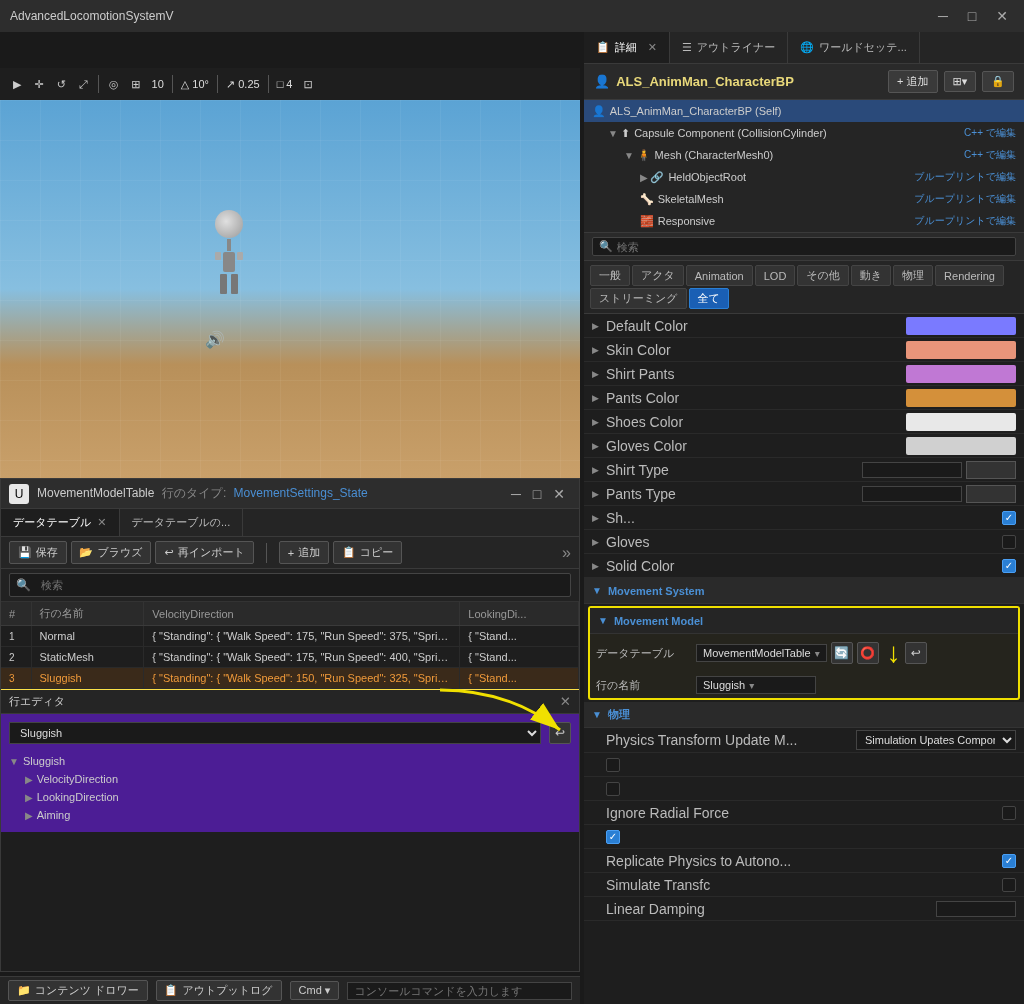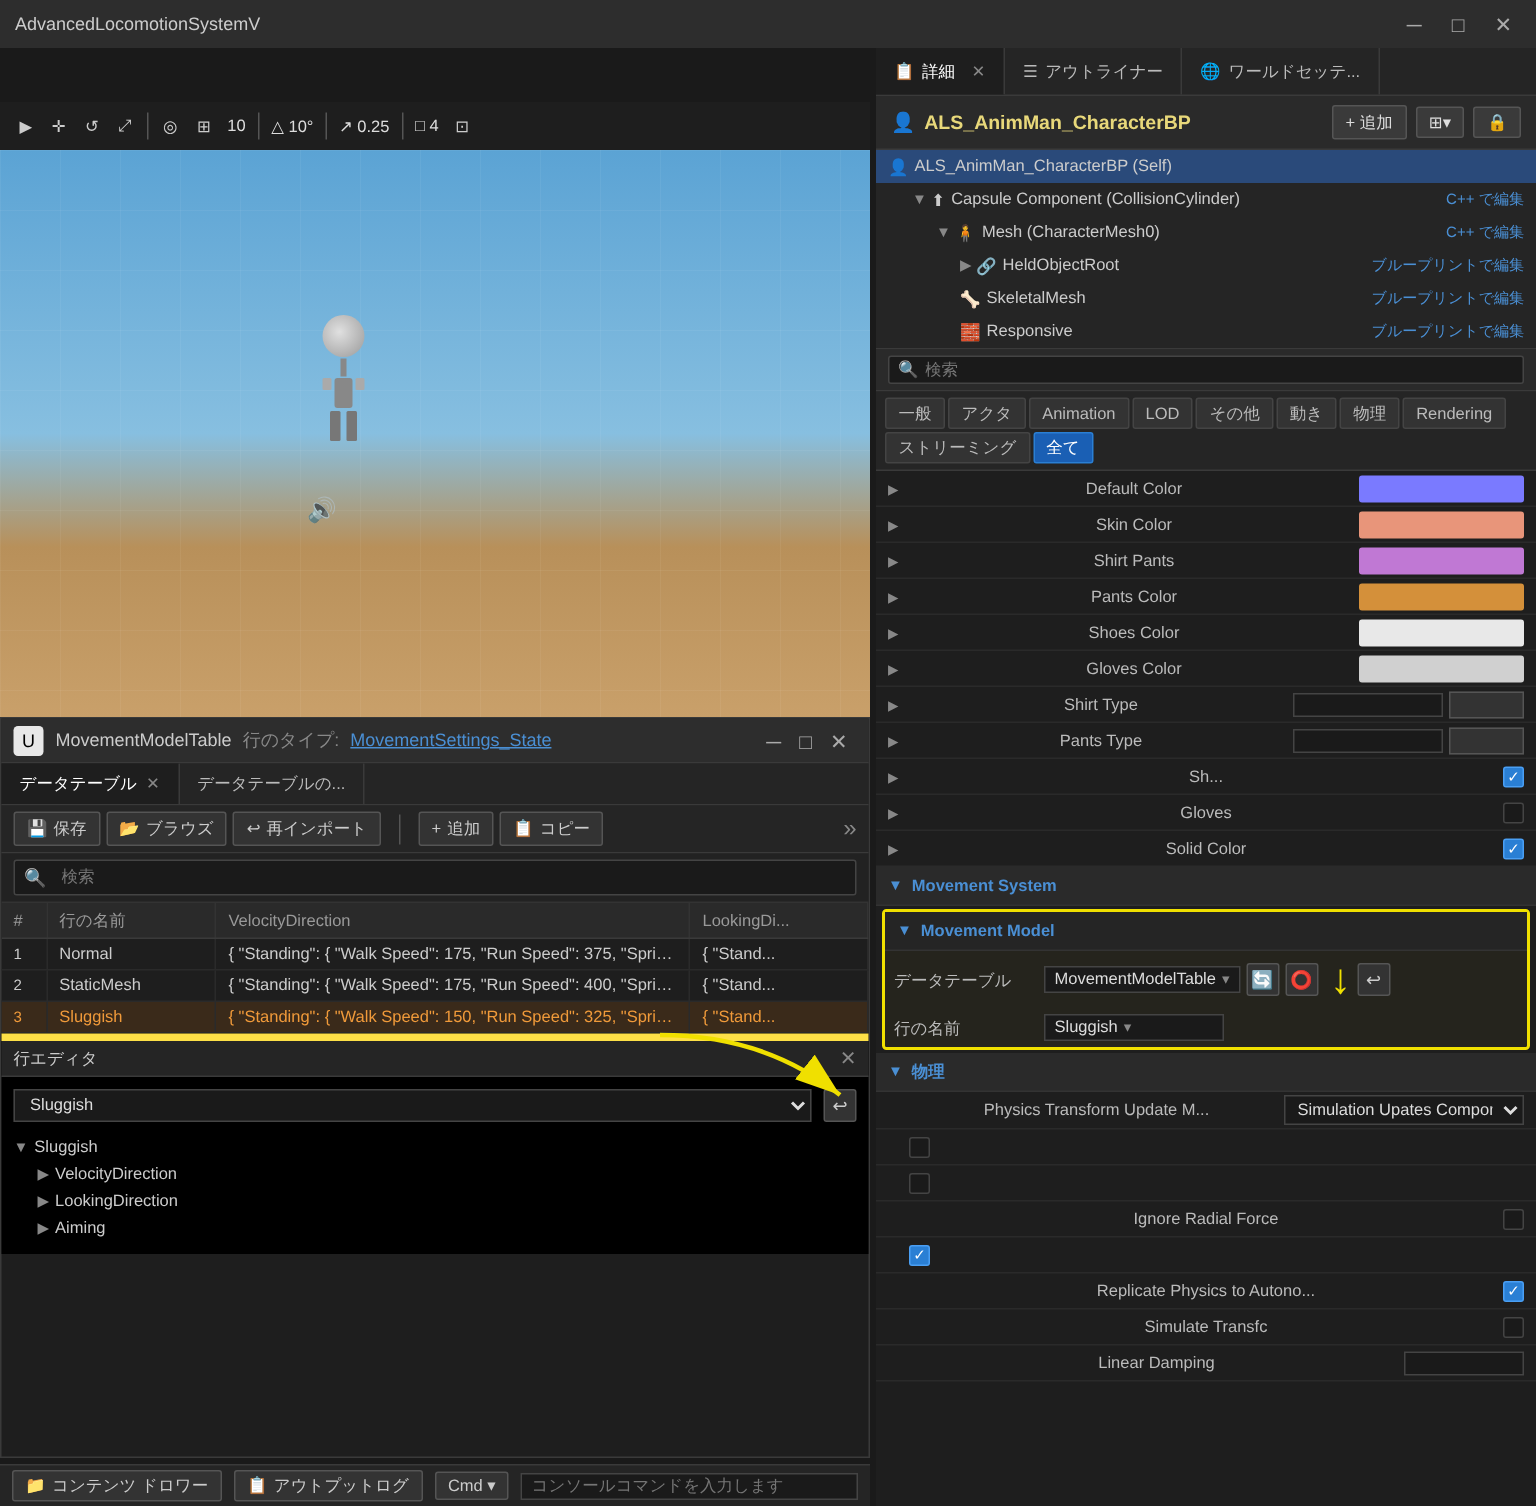--- a/index.html
+++ b/index.html
@@ -207,24 +207,23 @@
     .prop-row {
       display: flex;
       align-items: center;
       min-height: 24px;
       padding: 2px 8px;
       border-bottom: 1px solid #2a2a2a;
     }
     .prop-arrow { color: #888; font-size: 9px; margin-right: 4px; width: 10px; }
     .prop-label {
       color: #bbb;
-      font-size: 11px;
+      font-size: 14px;
       flex: 1;
       min-width: 0;
-      text-align: center;
     }
     .prop-value {
       display: flex;
       align-items: center;
       gap: 4px;
     }
     .color-swatch {
       width: 110px;
       height: 18px;
       border-radius: 2px;
@@ -424,22 +423,22 @@
       padding: 4px 8px;
       border-bottom: 1px solid #2a2a2a;
       border-right: 1px solid #2a2a2a;
       color: #ccc;
     }
     .data-table tr.highlighted td { background: #3a2a1a; color: #f09a3a; }
     .row-num { color: #888; font-size: 10px; }
 
     
     .row-editor {
-      background: #000000;
-      border-top: 5px solid #fde047;
+      background: #4c1d95;
+      border-top: 1px solid #fde047;
       padding: 0;
     }
     .row-editor-header {
       background: #252525;
       display: flex;
       align-items: center;
       padding: 4px 8px;
       border-bottom: 1px solid #3a3a3a;
     }
     .row-editor-title { color: #ccc; font-size: 11px; flex: 1; }
@@ -851,21 +850,21 @@
 
 <div class="data-table-panel">
 
   <div class="sub-titlebar">
     <div class="sub-title-icon">
       <span style="font-size:12px;">U</span>
     </div>
     <span class="sub-title-text">
       <span>MovementModelTable</span>
       <span style="color:#888;margin:0 4px;">行のタイプ:</span>
-      <span style="color:#4a8fd4;text-decoration:underline;cursor:pointer;">MovementSettings_State</span>
+      <span style="color:#4a8fd4;cursor:pointer;">MovementSettings_State</span>
     </span>
     <button class="sub-title-btn">─</button>
     <button class="sub-title-btn">□</button>
     <button class="sub-title-btn">✕</button>
   </div>
 
   <div class="sub-tabs">
     <div class="sub-tab active">
       <span>データテーブル</span>
       <span class="sub-tab-close">✕</span>

